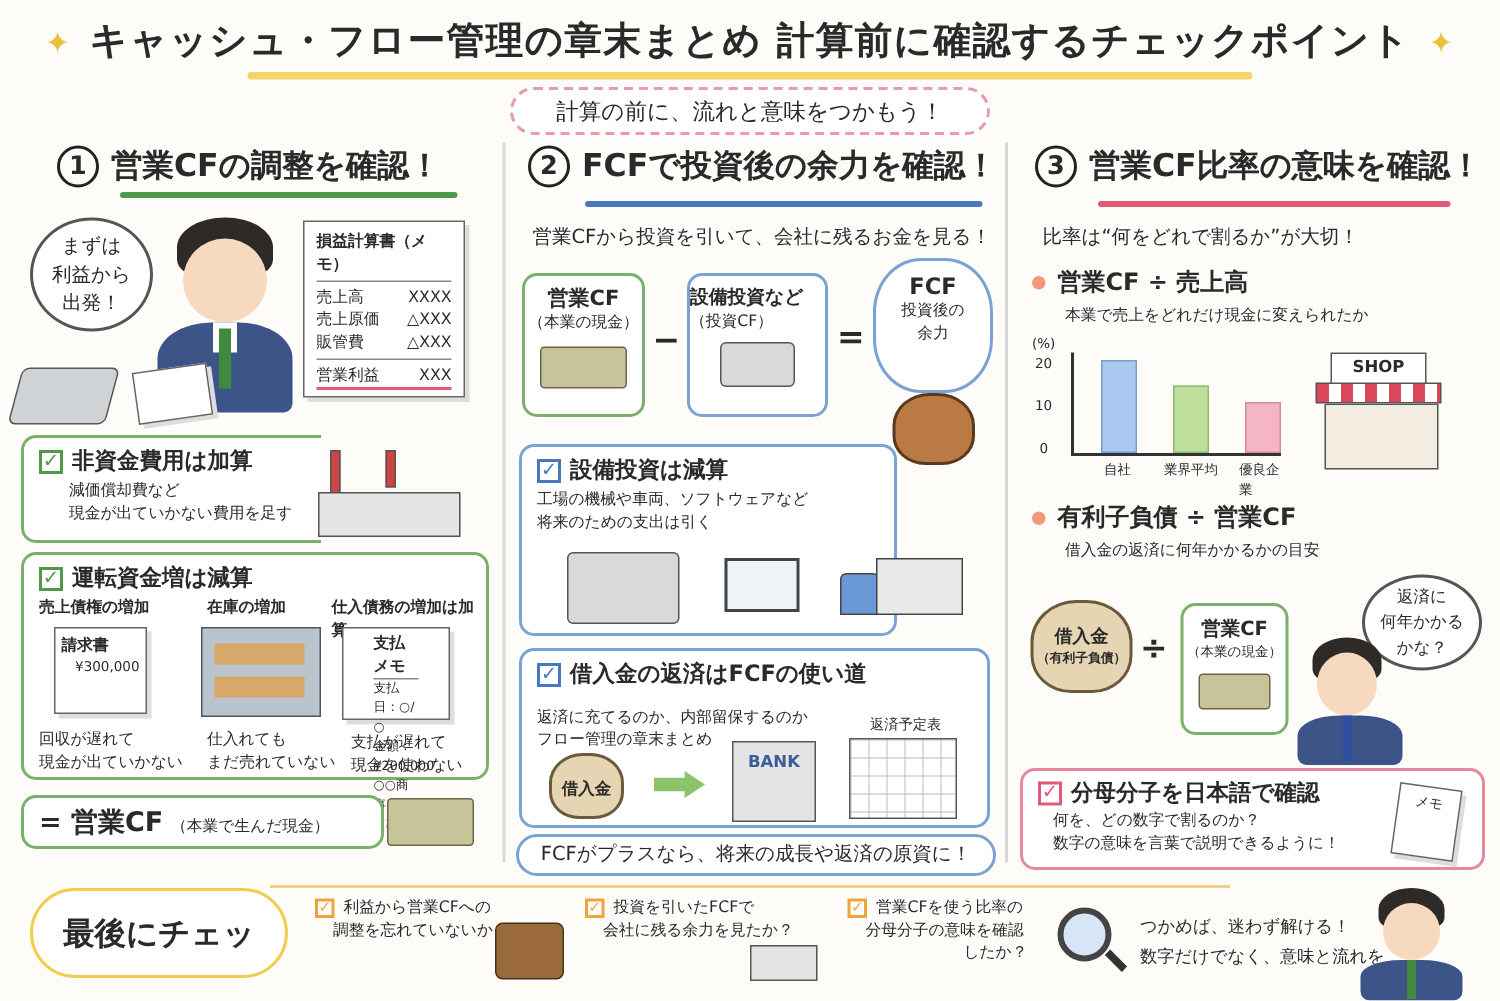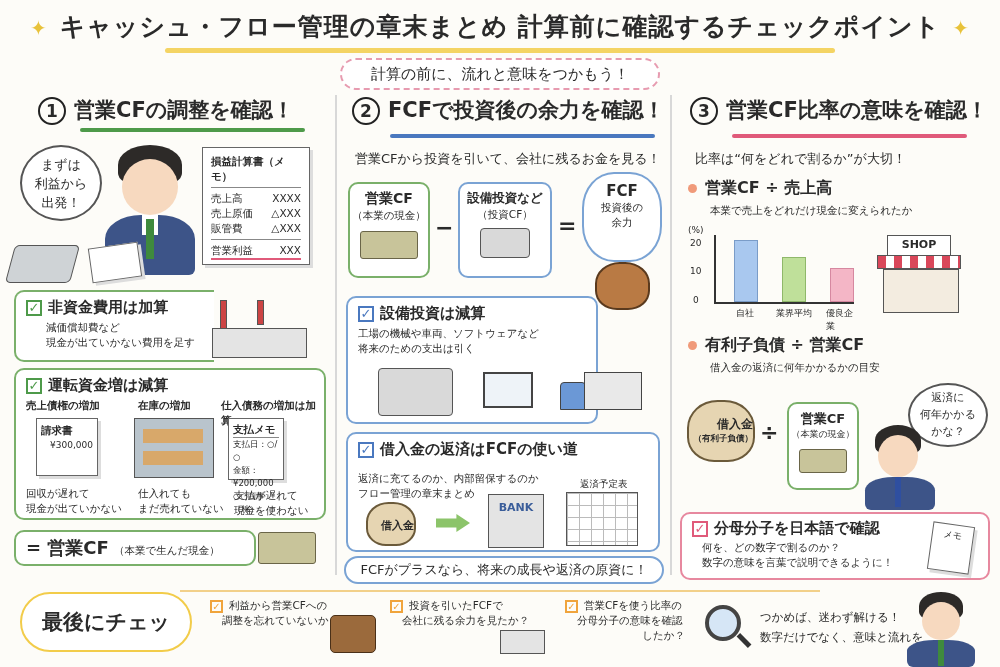--- a/index.html
+++ b/index.html
@@ -23,21 +23,21 @@
 .small{font-size:10.5px;line-height:15px}
 .thought{background:#fff;border:2px solid #555;border-radius:50%;text-align:center;font-size:13px;line-height:19px}
 .person-head{border-radius:50%;background:#f7d9bf;border:2px solid #444}
 .hair{background:#2d2a28;border-radius:50% 50% 30% 30%}
 .suit{background:#3d5488;border-radius:40% 40% 6px 6px}
 .tie{background:#3f8a3d}
 .memo{background:#fff;border:1.5px solid #666;box-shadow:3px 3px 0 #ddd}
 .money{background:#c8c49a;border:1.5px solid #6a6548;border-radius:3px}
 .bar{position:absolute;bottom:0;border:1.5px solid}
 .machine{background:#d9d9d9;border:1.5px solid #555;border-radius:4px}
-.bag{background:#e6d5b2;border:2px solid #6b5a3a;border-radius:45% 45% 40% 40%;text-align:right;font-weight:bold}
+.bag{background:#e6d5b2;border:2px solid #6b5a3a;border-radius:45% 45% 40% 40%;text-align:center;font-weight:bold}
 </style>
 </head>
 <body>
 
 <div class="abs title">
   <span class="spark">✦</span><span>キャッシュ・フロー管理の章末まとめ 計算前に確認するチェックポイント</span><span class="spark">✦</span>
 </div>
 <div class="abs title-line"></div>
 <div class="abs subtitle">計算の前に、流れと意味をつかもう！</div>
 
@@ -102,21 +102,21 @@
   <div class="abs small" style="left:122px;top:28px;font-weight:bold">在庫の増加</div>
   <div class="abs small" style="left:205px;top:28px;font-weight:bold">仕入債務の増加は加算</div>
   <div class="abs memo" style="left:20px;top:48px;width:62px;height:58px;padding:4px">
     <div class="small" style="font-weight:bold">請求書</div>
     <div class="small" style="font-size:9px;text-align:right">¥300,000</div>
   </div>
   <div class="abs" style="left:118px;top:48px;width:80px;height:60px;background:#b9c4cc;border:1.5px solid #555">
     <div class="abs" style="left:8px;top:10px;width:60px;height:14px;background:#d8a86a"></div>
     <div class="abs" style="left:8px;top:32px;width:60px;height:14px;background:#d8a86a"></div>
   </div>
-  <div class="abs memo" style="left:212px;top:48px;width:56px;height:62px;padding:3px 4px">
+  <div class="abs memo" style="left:212px;top:48px;width:72px;height:62px;padding:3px 20px">
     <div class="small" style="font-weight:bold;border-bottom:1px solid #888">支払メモ</div>
     <div style="font-size:8.5px;line-height:13px">支払日：○/○</div>
     <div style="font-size:8.5px;line-height:13px">金額：¥200,000</div>
     <div style="font-size:8.5px;line-height:13px">○○商事（株）</div>
   </div>
   <div class="abs small" style="left:10px;top:116px">
     <div>回収が遅れて</div>
     <div>現金が出ていかない</div>
   </div>
   <div class="abs small" style="left:122px;top:116px">
@@ -140,21 +140,21 @@
 </div>
 <div class="abs uline" style="left:390px;top:134px;width:265px;background:#4a78bf"></div>
 <div class="abs p" style="left:355px;top:150px;font-size:13px">営業CFから投資を引いて、会社に残るお金を見る！</div>
 
 <div class="abs box green" style="left:348px;top:182px;width:82px;height:96px;text-align:center;padding-top:6px">
   <div style="font-size:14px;font-weight:bold">営業CF</div>
   <div class="small">（本業の現金）</div>
   <div class="money" style="width:58px;height:28px;margin:8px auto 0"></div>
 </div>
 <div class="abs" style="left:435px;top:215px;font-size:22px;font-weight:bold">−</div>
-<div class="abs box blue" style="left:458px;top:182px;width:94px;height:96px;text-align:center;padding-top:6px">
+<div class="abs box blue" style="left:458px;top:182px;width:94px;height:96px;padding-top:6px">
   <div style="font-size:12.5px;font-weight:bold">設備投資など</div>
   <div class="small">（投資CF）</div>
   <div class="machine" style="width:50px;height:30px;margin:6px auto 0"></div>
 </div>
 <div class="abs" style="left:558px;top:213px;font-size:22px;font-weight:bold">=</div>
 <div class="abs" style="left:582px;top:172px;width:80px;height:90px;border:2px solid #7aa3d4;border-radius:40%;background:#fff;text-align:center;padding-top:8px">
   <div style="font-size:15px;font-weight:bold">FCF</div>
   <div class="small">投資後の</div>
   <div class="small">余力</div>
 </div>

